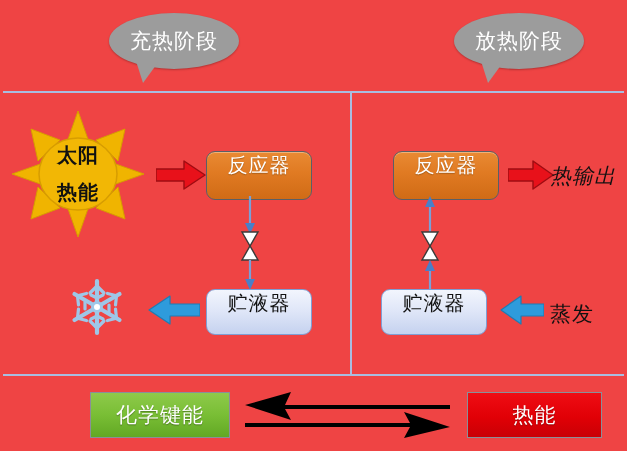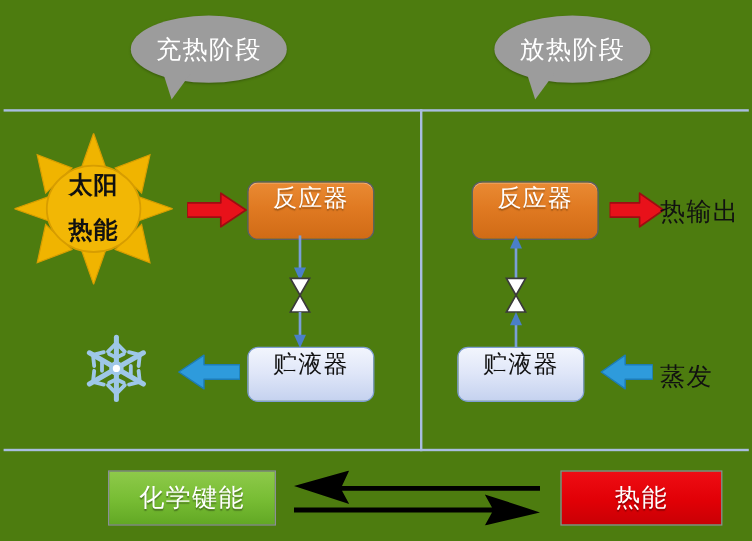--- a/index.html
+++ b/index.html
@@ -4,21 +4,21 @@
 <style>
   html, body {
     margin: 0;
     padding: 0;
     background: #ffffff;
   }
   #canvas {
     position: relative;
     width: 627px;
     height: 451px;
-    background: #4d7c0f;
+    background: #ef4444;
     overflow: hidden;
     font-family: "Liberation Sans", "DejaVu Sans", sans-serif;
   }
 
   
   .hline {
     position: absolute;
     height: 2px;
     background: #a9bde0;
     left: 3px;
@@ -66,21 +66,21 @@
     height: 56px;
     display: flex;
     align-items: center;
     justify-content: center;
     color: #ffffff;
     font-size: 21px;
     letter-spacing: 1px;
     white-space: nowrap;
   }
   #bubble-charge  { left: 109px; top: 13px; }
-  #bubble-discharge { left: 412px; top: 13px; }
+  #bubble-discharge { left: 454px; top: 13px; }
 
   
   #sun {
     position: absolute;
     left: 12px;
     top: 111px;
     width: 132px;
     height: 126px;
   }
   #sun svg { display: block; }
@@ -152,21 +152,21 @@
   }
   #snowflake svg { display: block; }
   .plain-label {
     position: absolute;
     color: #111111;
     font-size: 21px;
     white-space: nowrap;
     letter-spacing: 1px;
   }
   #label-condense { left: 66px; top: 330px; }
-  #label-heat-out { left: 550px; top: 162px; }
+  #label-heat-out { left: 550px; top: 162px; font-style: italic; }
   #label-evap     { left: 550px; top: 300px; }
 
   
   .flatbox {
     position: absolute;
     display: flex;
     align-items: center;
     justify-content: center;
     border: 1.5px solid #8a8f98;
     font-size: 21px;

